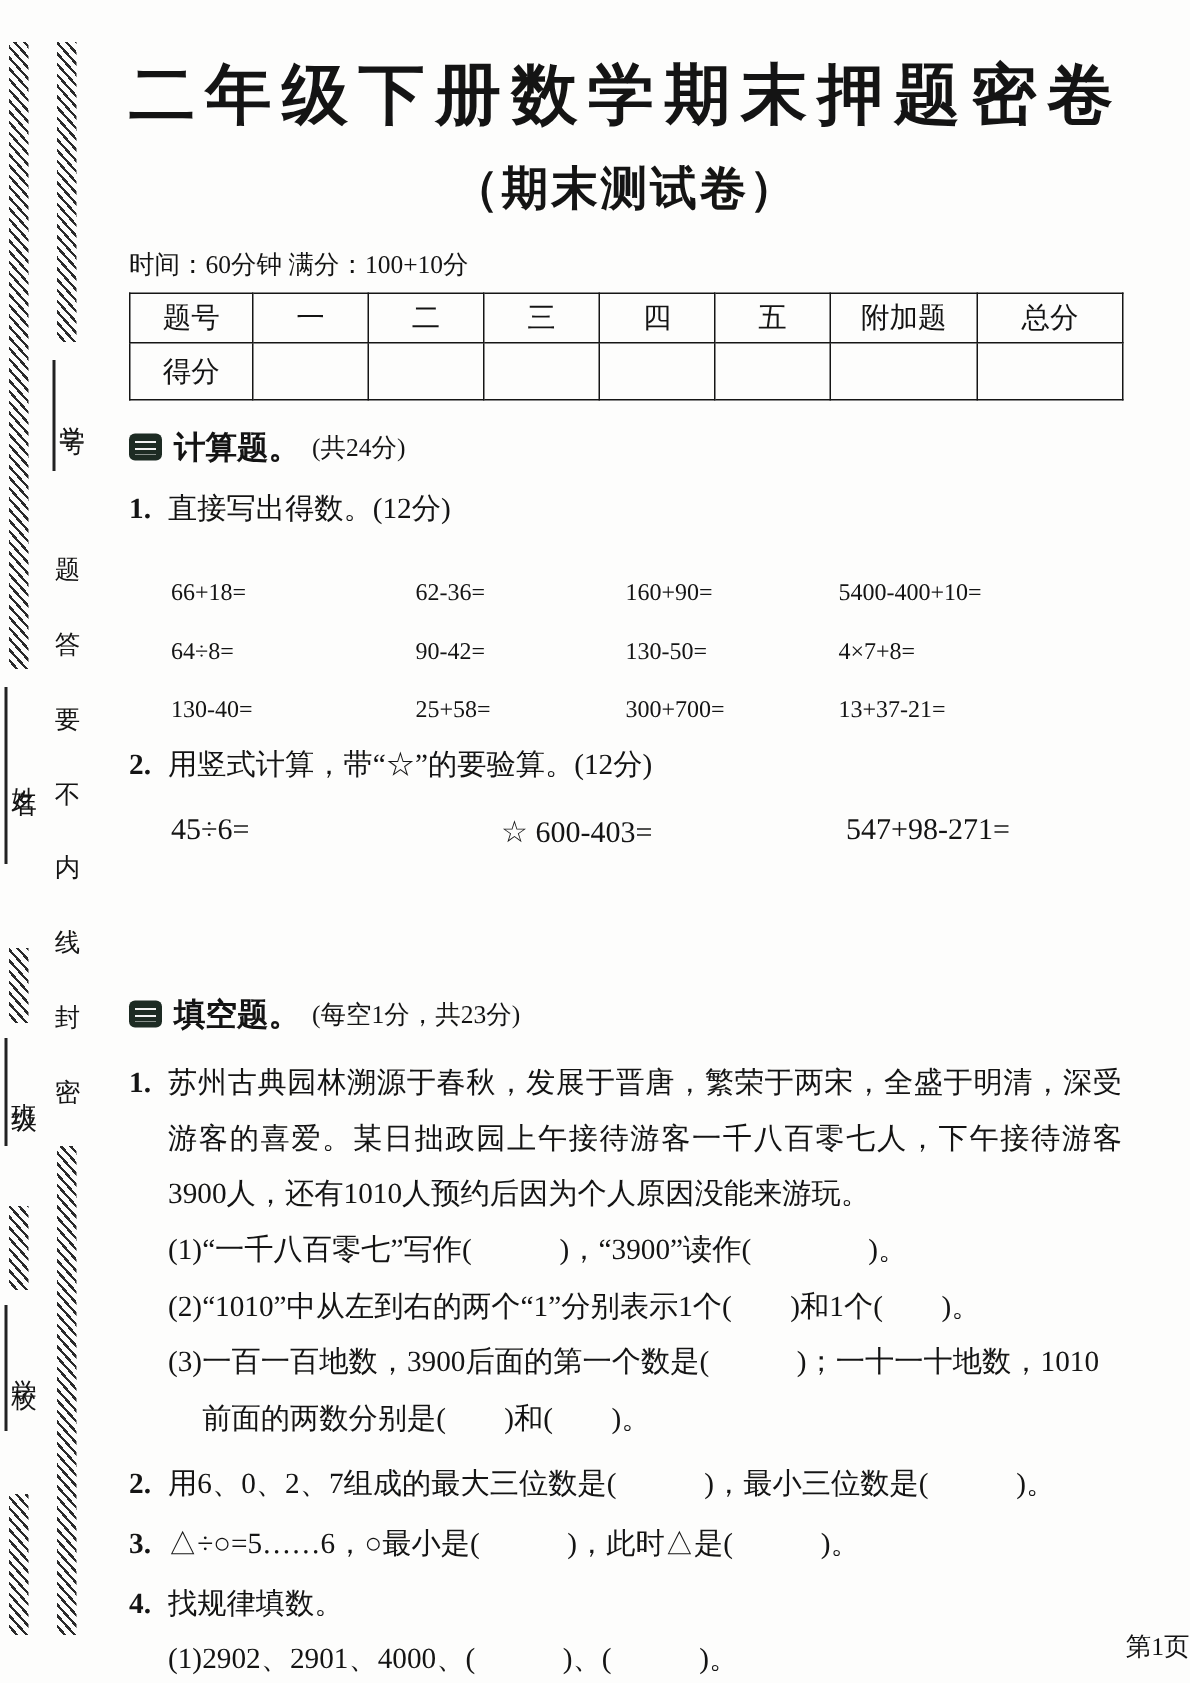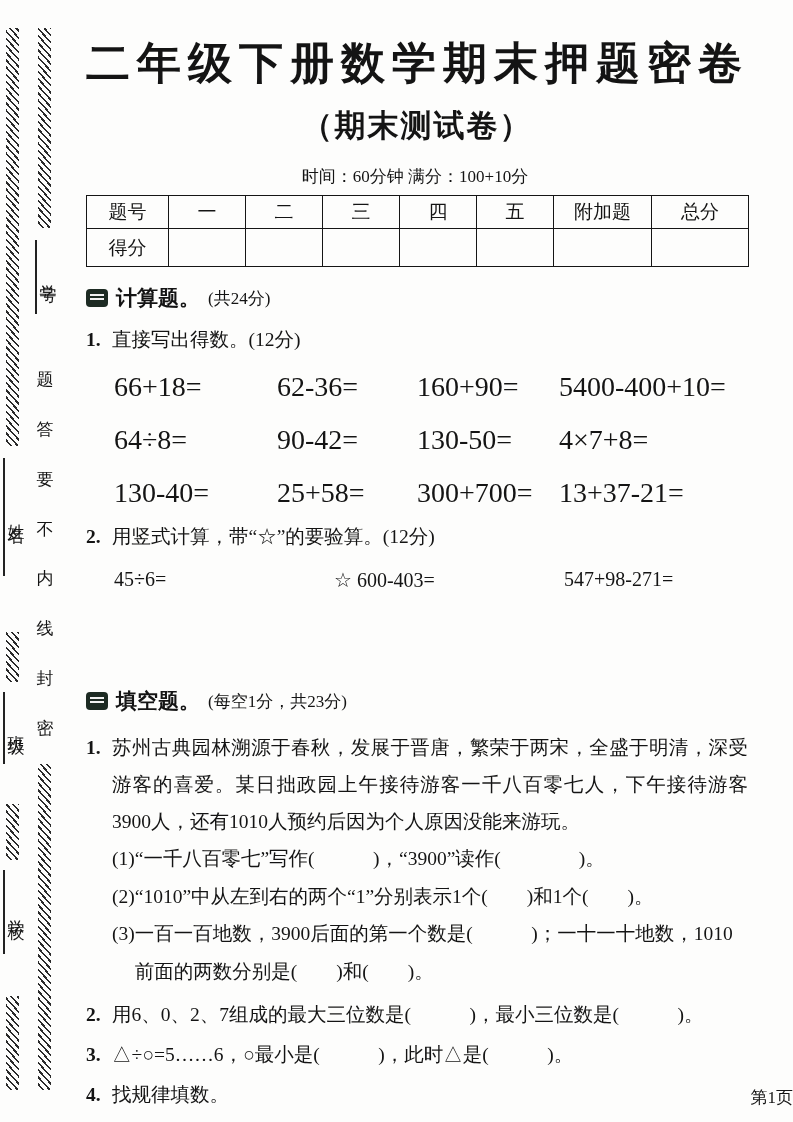--- a/index.html
+++ b/index.html
@@ -40,21 +40,21 @@
   .content { position: absolute; left: 86px; top: 24px; width: 662px; }
 
   .title {
     font-size: 44px; font-weight: 700; text-align: center;
     letter-spacing: 7px; margin: 10px 0 0 0; white-space: nowrap;
   }
   .subtitle {
     font-size: 31px; font-weight: 700; text-align: center;
     letter-spacing: 2px; margin-top: 12px;
   }
-  .meta { text-align: center; font-size: 17px; margin-top: 18px; padding-right: 4px; }
+  .meta { text-align: left; font-size: 17px; margin-top: 18px; padding-right: 4px; }
 
   table.score { border-collapse: collapse; width: 100%; margin-top: 7px; table-layout: fixed; }
   table.score td {
     border: 1.6px solid #151515; text-align: center;
     font-size: 19px; padding: 0;
   }
   table.score tr.hd td { height: 33px; }
   table.score tr.sc td { height: 38px; }
 
   .section-head {
@@ -71,22 +71,22 @@
   }
   .points { font-size: 17px; font-weight: 400; }
 
   .q-line { display: flex; margin-top: 13px; font-size: 19.5px; line-height: 30px; }
   .q-label { flex: 0 0 26px; font-weight: 700; }
   .q-text  { flex: 1; }
 
   .calc-grid {
     display: grid;
     grid-template-columns: 163px 140px 142px 1fr;
-    padding-left: 28px; margin-top: 16px;
-    row-gap: 21px; font-size: 28px;
+    padding-left: 28px; margin-top: 32px;
+    row-gap: 21px; font-size: 16px;
   }
   .vert-calc { display: flex; padding-left: 28px; margin-top: 16px; font-size: 20px; }
   .vert-calc .vp1 { width: 220px; }
   .vert-calc .vp2 { width: 230px; }
 
   .gap-workspace { height: 78px; }
 
   .para { display: flex; margin-top: 14px; font-size: 19.5px; line-height: 37px; }
   .para .q-label { flex: 0 0 26px; font-weight: 700; line-height: 37px; }
   .para .para-text { flex: 1; text-align: justify; }

